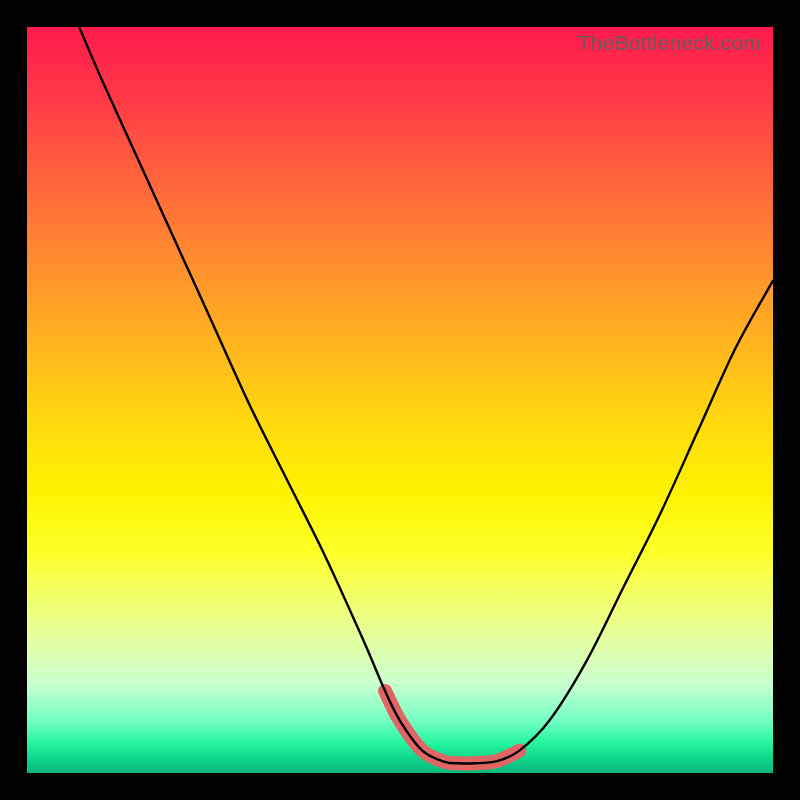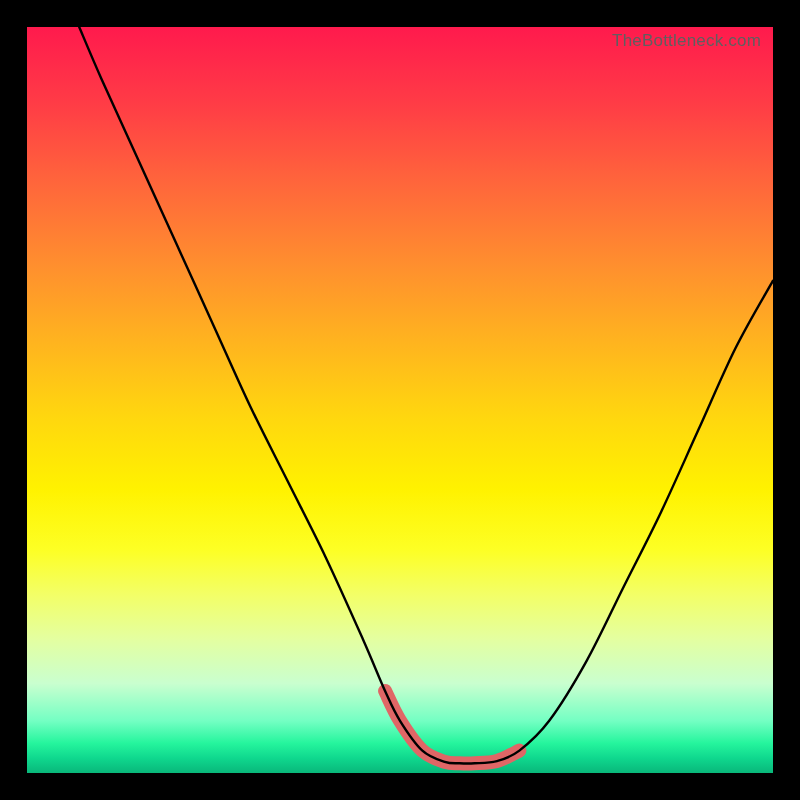--- a/index.html
+++ b/index.html
@@ -32,21 +32,21 @@
       #25f59d 96%,
       #0fd88e 98%,
       #09b77a 100%
     );
   }
   .watermark {
     position: absolute;
     top: 4px;
     right: 12px;
     font-family: Arial, Helvetica, sans-serif;
-    font-size: 17px;
+    font-size: 21px;
     font-weight: 500;
     color: #5f5f60;
     letter-spacing: 0.2px;
   }
   svg.curve {
     position: absolute;
     left: 0; top: 0;
     width: 746px;
     height: 746px;
     overflow: visible;

